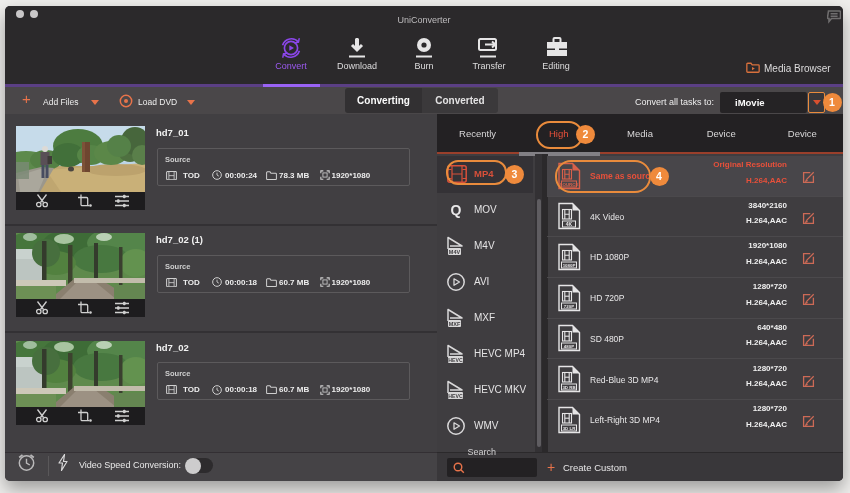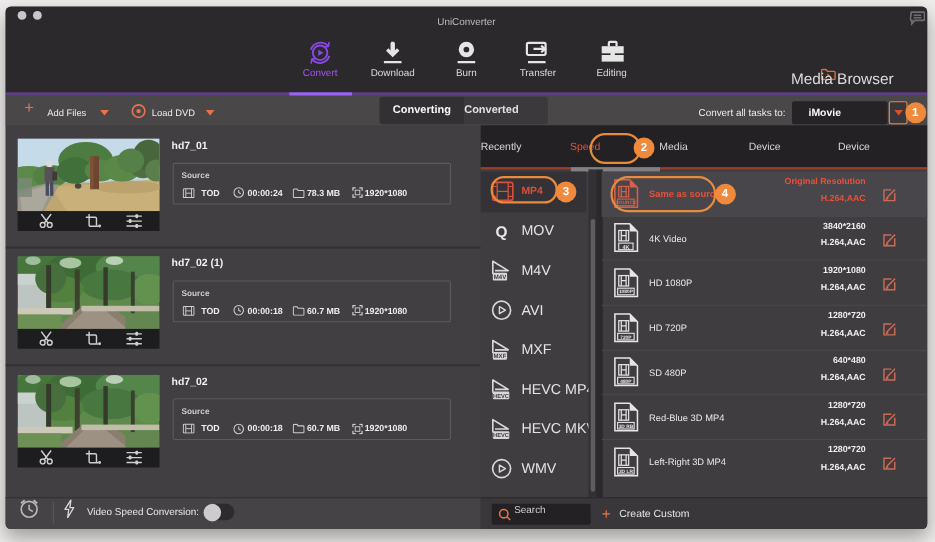--- a/index.html
+++ b/index.html
@@ -63,39 +63,39 @@
     <rect x="3" y="16" width="20" height="6" fill="#e6e5e6"></rect>
     <path d="M9.5 8 v-3 a1 1 0 0 1 1 -1 h5 a1 1 0 0 1 1 1 v3" fill="none" stroke="#e6e5e6" stroke-width="2"></path>
     <rect x="11" y="13.2" width="4" height="3.6" rx="0.8" fill="#e6e5e6"></rect>
   </svg>
   <div class="navlab" style="left:506px;">Editing</div>
 
   <svg class="abs" style="left:741px;top:55.5px;" width="14" height="11.5" viewBox="0 0 17 14">
     <path d="M1 2.5 a1 1 0 0 1 1 -1 h4 l1.5 2 h7.5 a1 1 0 0 1 1 1 v7 a1 1 0 0 1 -1 1 h-13 a1 1 0 0 1 -1 -1 z" fill="none" stroke="#d8703c" stroke-width="1.6"></path>
     <path d="M7.3 6 l3.4 2 -3.4 2 z" fill="#d8703c"></path>
   </svg>
-  <div class="abs" style="left:714px;top:57px;font-size:14px;color:#dddcdd;">Media Browser</div>
+  <div class="abs" style="left:759px;top:57px;font-size:10px;color:#dddcdd;">Media Browser</div>
 
   <div class="abs" style="left:0;top:78px;width:838px;height:3px;background:#5b3f85;"></div>
   <div class="abs" style="left:258px;top:78px;width:57px;height:3px;background:#9a63f5;"></div>
 
   <div class="abs" style="left:0;top:81px;width:838px;height:27px;background:#4a4749;"></div>
   <div id="toolbar">
     <div class="abs" style="left:17px;top:84px;font-size:15px;color:#e8734a;font-weight:400;line-height:17px;">+</div>
     <div class="abs" style="left:38px;top:90.5px;font-size:8.5px;color:#efefef;">Add Files</div>
     <div class="abs" style="left:86px;top:94px;width:0;height:0;border-left:4.5px solid transparent;border-right:4.5px solid transparent;border-top:5.5px solid #e8734a;"></div>
     <svg class="abs" style="left:114px;top:87.5px;" width="14" height="14" viewBox="0 0 14 14">
       <circle cx="7" cy="7" r="5.7" fill="none" stroke="#e8734a" stroke-width="1.5"></circle>
       <circle cx="7" cy="7" r="2" fill="#e8734a"></circle>
     </svg>
     <div class="abs" style="left:133px;top:90.5px;font-size:8.5px;color:#efefef;">Load DVD</div>
     <div class="abs" style="left:182px;top:94px;width:0;height:0;border-left:4.5px solid transparent;border-right:4.5px solid transparent;border-top:5.5px solid #e8734a;"></div>
 
     <div class="abs" style="left:340px;top:82px;width:77px;height:25px;background:#323032;border-radius:3px 0 0 3px;line-height:25px;text-align:center;font-size:10px;font-weight:bold;color:#fbfbfb;">Converting</div>
-    <div class="abs" style="left:417px;top:82px;width:76px;height:25px;background:#3b393b;border-radius:0 3px 3px 0;line-height:25px;font-size:10px;font-weight:bold;color:#e3e2e3;">Converted</div>
+    <div class="abs" style="left:417px;top:82px;width:76px;height:25px;background:#3b393b;border-radius:0 3px 3px 0;line-height:25px;text-align:center;font-size:10px;font-weight:bold;color:#e3e2e3;">Converted</div>
 
     <div class="abs" style="left:630px;top:91px;font-size:9px;color:#ededed;">Convert all tasks to:</div>
     <div class="abs" style="left:715px;top:86px;width:87px;height:21px;background:#252325;border-radius:2px;line-height:21px;font-size:9.5px;font-weight:bold;color:#fbfbfb;padding-left:15px;">iMovie</div>
     <div class="abs" style="left:803px;top:86px;width:17px;height:21px;background:#39373a;border:1.5px solid #e98b3c;border-radius:2px;"></div>
     <div class="abs" style="left:808px;top:94px;width:0;height:0;border-left:4px solid transparent;border-right:4px solid transparent;border-top:5px solid #d8502f;"></div>
   </div>
 
   <style>
     .ftitle { position:absolute; left:151px; font-size:9.5px; font-weight:bold; color:#f2f2f2; }
     .sbox { position:absolute; left:152px; width:253px; height:38px; border:1px solid #5c5a5c; border-radius:2px; }
@@ -336,35 +336,35 @@
     <svg class="abs" style="left:52px;top:448px;" width="12" height="17" viewBox="0 0 12 17">
       <path d="M7.5 0.5 L2 9 h3.5 L4.5 16.5 L10 7.5 H6.5 Z" fill="none" stroke="#d8d7d8" stroke-width="1.2" stroke-linejoin="round"></path>
     </svg>
     <div class="abs" style="left:74px;top:453.5px;font-size:9px;color:#e9e9e9;">Video Speed Conversion:</div>
     <div class="abs" style="left:180px;top:452px;width:28px;height:15px;border-radius:8px;background:#2d2b2d;"></div>
     <div class="abs" style="left:180px;top:451.5px;width:16px;height:16px;border-radius:50%;background:#cdcccd;"></div>
   </div>
 
   <div class="abs" id="panel" style="left:432px;top:108px;width:406px;height:367px;background:#3f3d40;">
     <style>
-      .ptab { position:absolute; top:0; width:81.2px; height:38px; line-height:40px; text-align:left; font-size:9.5px; color:#d9d8d9; }
+      .ptab { position:absolute; top:0; width:81.2px; height:38px; line-height:40px; text-align:center; font-size:9.5px; color:#d9d8d9; }
       .frow { position:absolute; left:0; width:96px; height:36px; }
       .fico { position:absolute; left:8px; top:0; width:24px; height:36px; }
-      .flab { position:absolute; left:37px; top:0; line-height:36px; font-size:13px; color:#e4e3e4; white-space:nowrap; }
+      .flab { position:absolute; left:37px; top:0; line-height:36px; font-size:10px; color:#e4e3e4; white-space:nowrap; }
       .vrow { position:absolute; left:110px; width:296px; height:40.7px; border-bottom:1px solid #4b494c; }
       .vname { position:absolute; left:43px; top:0; line-height:40.7px; font-size:8.5px; color:#e9e8e9; }
       .vr1 { position:absolute; right:56px; top:4px; font-size:8px; font-weight:bold; color:#f0f0f0; text-align:center; }
       .vr2 { position:absolute; right:56px; top:19.5px; font-size:8px; font-weight:bold; color:#f0f0f0; text-align:right; }
       .vico { position:absolute; left:10.5px; top:5.5px; }
       .eico { position:absolute; right:28px; top:15px; }
     </style>
 
     <div class="abs" style="left:0;top:0;width:406px;height:38px;background:#232123;"></div>
     <div class="ptab" style="left:0;">Recently</div>
-    <div class="ptab" style="left:81.2px;color:#e8503a;">Speed</div>
+    <div class="ptab" style="left:81.2px;color:#e8503a;">High</div>
     <div class="ptab" style="left:162.4px;">Media</div>
     <div class="ptab" style="left:243.6px;">Device</div>
     <div class="ptab" style="left:324.8px;">Device</div>
     <div class="abs" style="left:0;top:38px;width:406px;height:2px;background:#993f2b;"></div>
     <div class="abs" style="left:82px;top:37.5px;width:81px;height:4px;background:#828085;"></div>
 
     <div class="abs" style="left:0;top:42px;width:96px;height:296px;">
       <div class="abs" style="left:0;top:0;width:96px;height:37px;background:#343236;"></div>
       <div class="frow" style="top:0;">
         <svg class="fico" width="24" height="36">
@@ -598,21 +598,21 @@
           </svg>
       </div>
     </div>
 
     <div class="abs" style="left:0;top:338px;width:406px;height:29px;background:#39373a;border-top:1px solid #2b292b;"></div>
     <div class="abs" style="left:10px;top:344px;width:90px;height:19px;background:#232123;border-radius:2px;"></div>
     <svg class="abs" style="left:16px;top:348px;" width="12" height="12" viewBox="0 0 12 12">
         <circle cx="5" cy="5" r="3.8" fill="none" stroke="#e8734a" stroke-width="1.4"></circle>
         <line x1="7.8" y1="7.8" x2="10.8" y2="10.8" stroke="#e8734a" stroke-width="1.4"></line>
       </svg>
-    <div class="abs" style="left:30.5px;top:344px;font-size:9px;color:#d2d1d2;">Search</div>
+    <div class="abs" style="left:30.5px;top:333px;font-size:9px;color:#d2d1d2;">Search</div>
     <div class="abs" style="left:110px;top:344.5px;font-size:14px;color:#e8734a;">+</div>
     <div class="abs" style="left:126px;top:348px;font-size:9.5px;color:#e7e6e7;">Create Custom</div>
   </div>
 
 </div>
 
 <style>
   .acirc { position:absolute; width:19px; height:19px; border-radius:50%; background:#ef8a3c; color:#fff; font-size:10.5px; font-weight:bold; text-align:center; line-height:19px; }
   .aell { position:absolute; border:2px solid #e98b3c; }
 </style>

